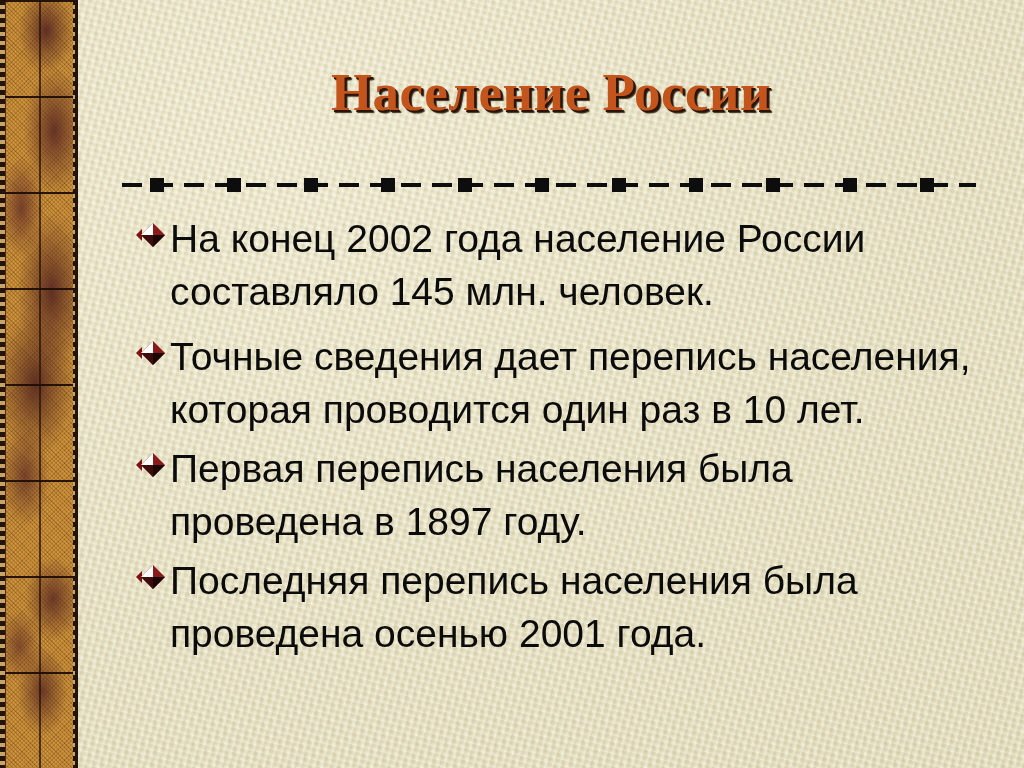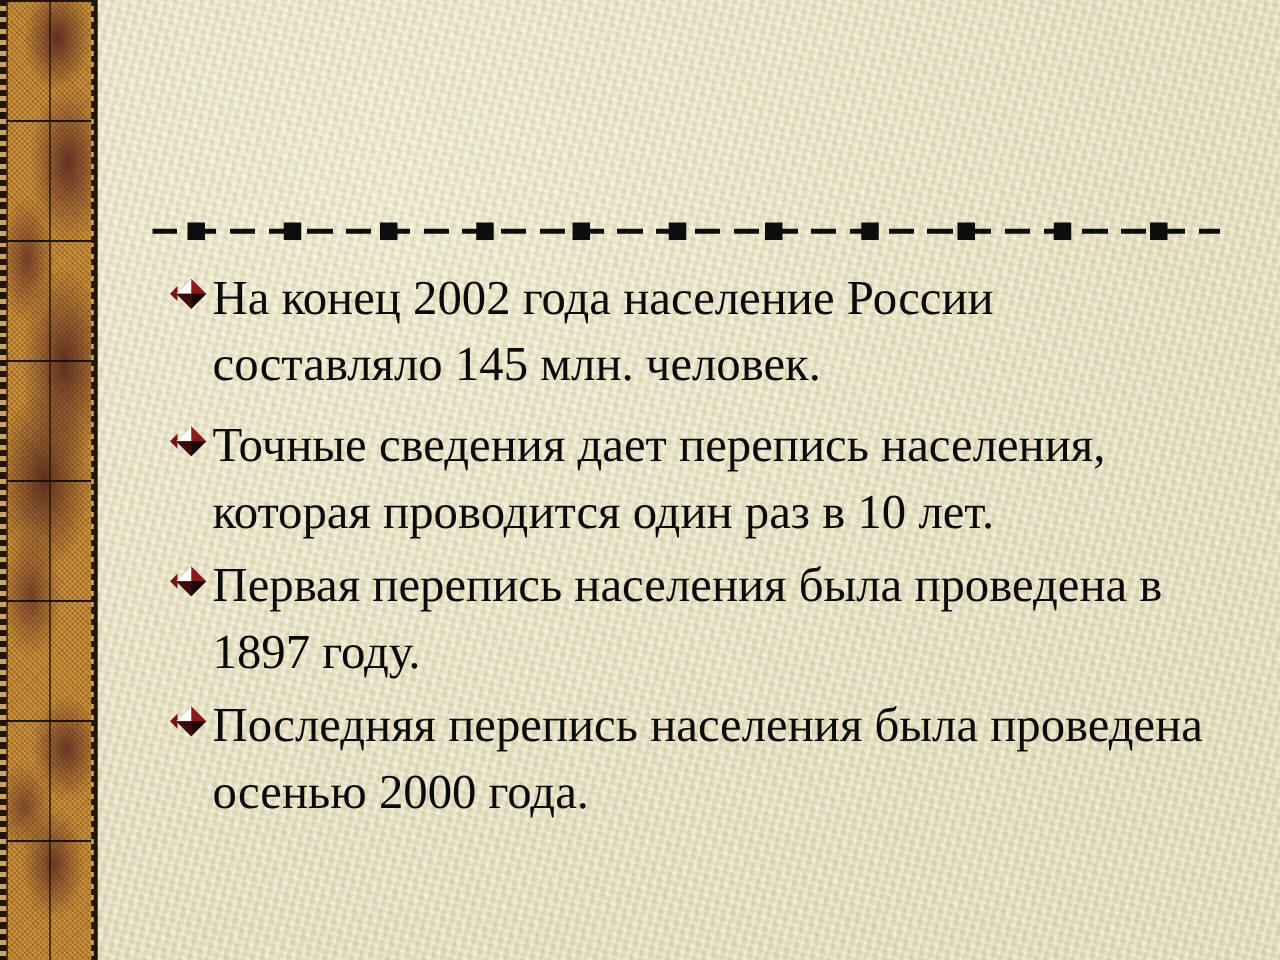--- a/index.html
+++ b/index.html
@@ -184,21 +184,21 @@
     top: 6px;
     width: 30px;
     height: 26px;
   }
 
   .bullet-text {
     flex: 1 1 auto;
     font-size: 39px;
     line-height: 53px;
     color: #0b0b0b;
-    font-family: Liberation Serif, serif;
+    font-family: Liberation Sans, sans-serif;
     letter-spacing: 0px;
   }
 
   
   .bullet-item.w1 .bullet-text { max-width: 805px; }
   .bullet-item.w2 .bullet-text { max-width: 810px; }
   .bullet-item.w3 .bullet-text { max-width: 790px; }
   .bullet-item.w4 .bullet-text { max-width: 800px; }
 
   .bullet-item.w1 { margin-bottom: 12px; }
@@ -210,20 +210,21 @@
 
 <div id="slide">
 
   <div id="left-border">
     <div class="mosaic-field"></div>
     <div class="mosaic-grid"></div>
     <div class="mosaic-rail left"></div>
     <div class="mosaic-rail right"></div>
   </div>
 
+  <div id="title">Население России</div>
 
   <div id="divider">
     <div class="dash-line"></div>
     <div class="node" style="left:28px"></div>
     <div class="node" style="left:105px"></div>
     <div class="node" style="left:182px"></div>
     <div class="node" style="left:259px"></div>
     <div class="node" style="left:336px"></div>
     <div class="node" style="left:413px"></div>
     <div class="node" style="left:490px"></div>
@@ -277,17 +278,17 @@
     <div class="bullet-item w4">
       <span class="bullet-marker">
         <svg viewBox="0 0 30 26" xmlns="http://www.w3.org/2000/svg">
           <polygon points="0,13 6,7 6,19" fill="#7d1010"></polygon>
           <polygon points="5,13 17,1 29,13 17,25" fill="#8b1a1a"></polygon>
           <polygon points="5,13 17,1 17,13" fill="#ffffff"></polygon>
           <polygon points="17,13 29,13 17,25" fill="#1b0606"></polygon>
           <polygon points="5,13 17,13 17,25" fill="#3d0c0c"></polygon>
         </svg>
       </span>
-      <span class="bullet-text">Последняя перепись населения была проведена осенью 2000 года.</span>
+      <span class="bullet-text">Последняя перепись населения была проведена осенью 2001 года.</span>
     </div>
 
   </div>
 </div>
 
 </body></html>

